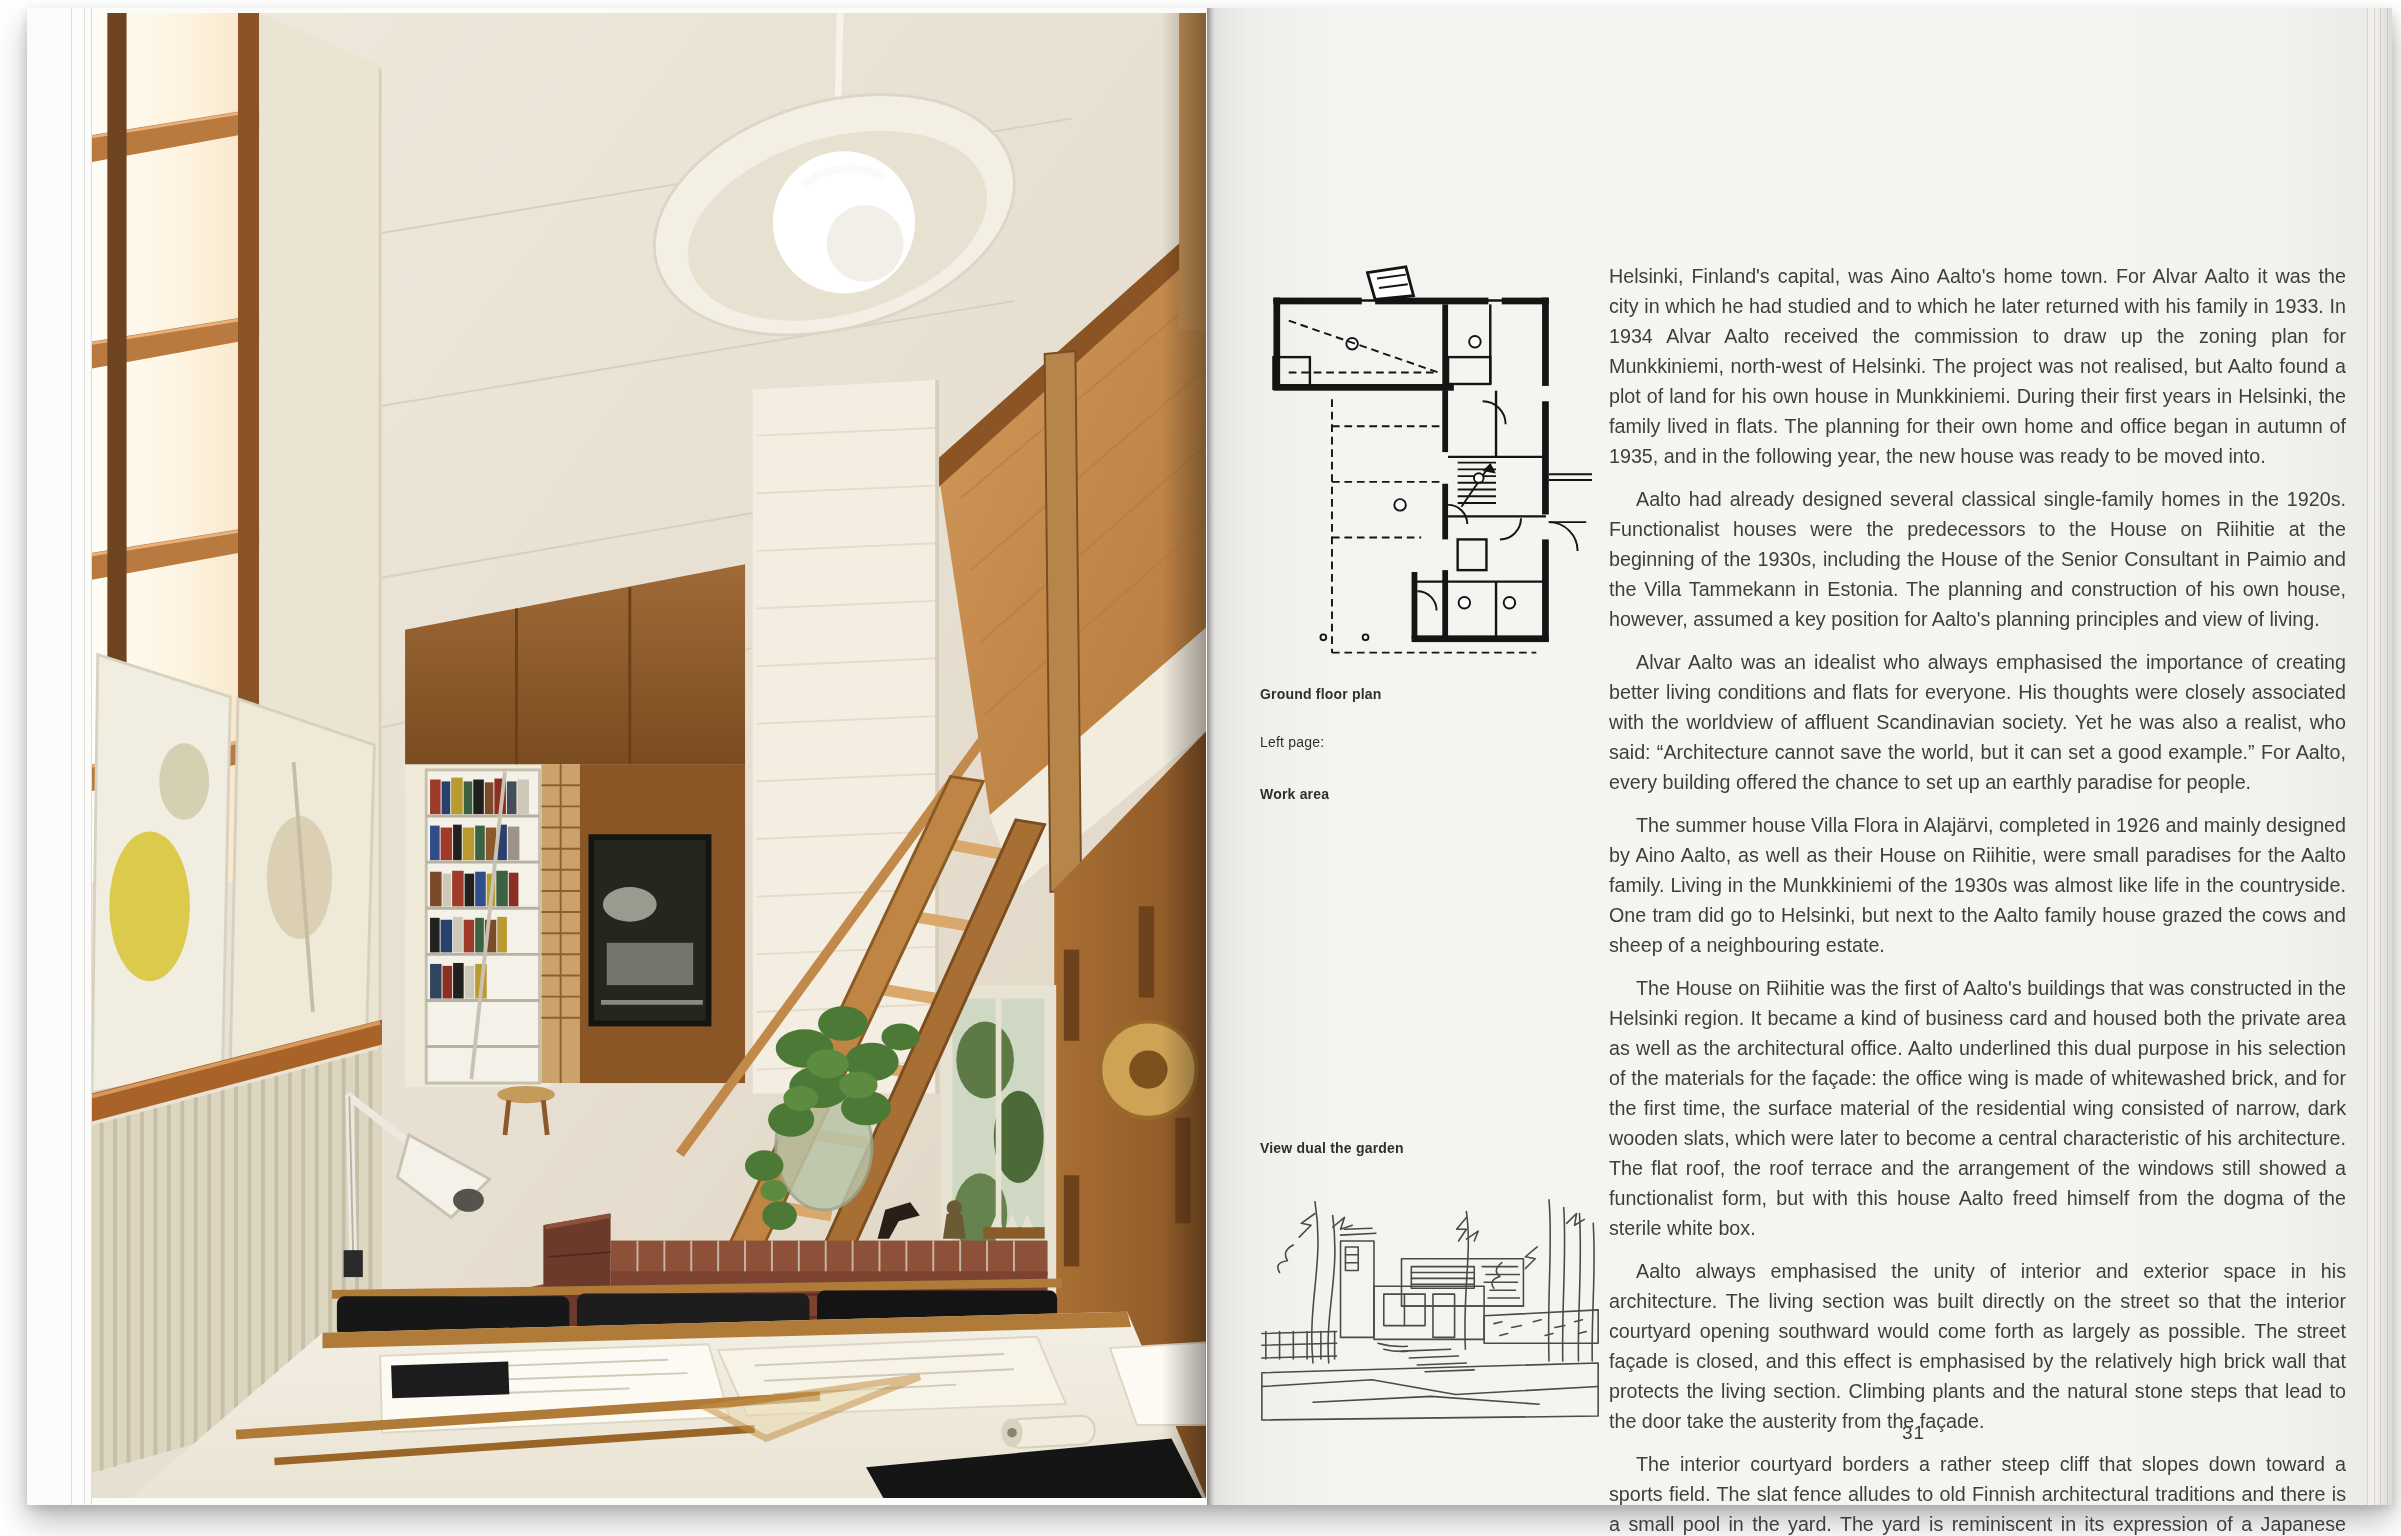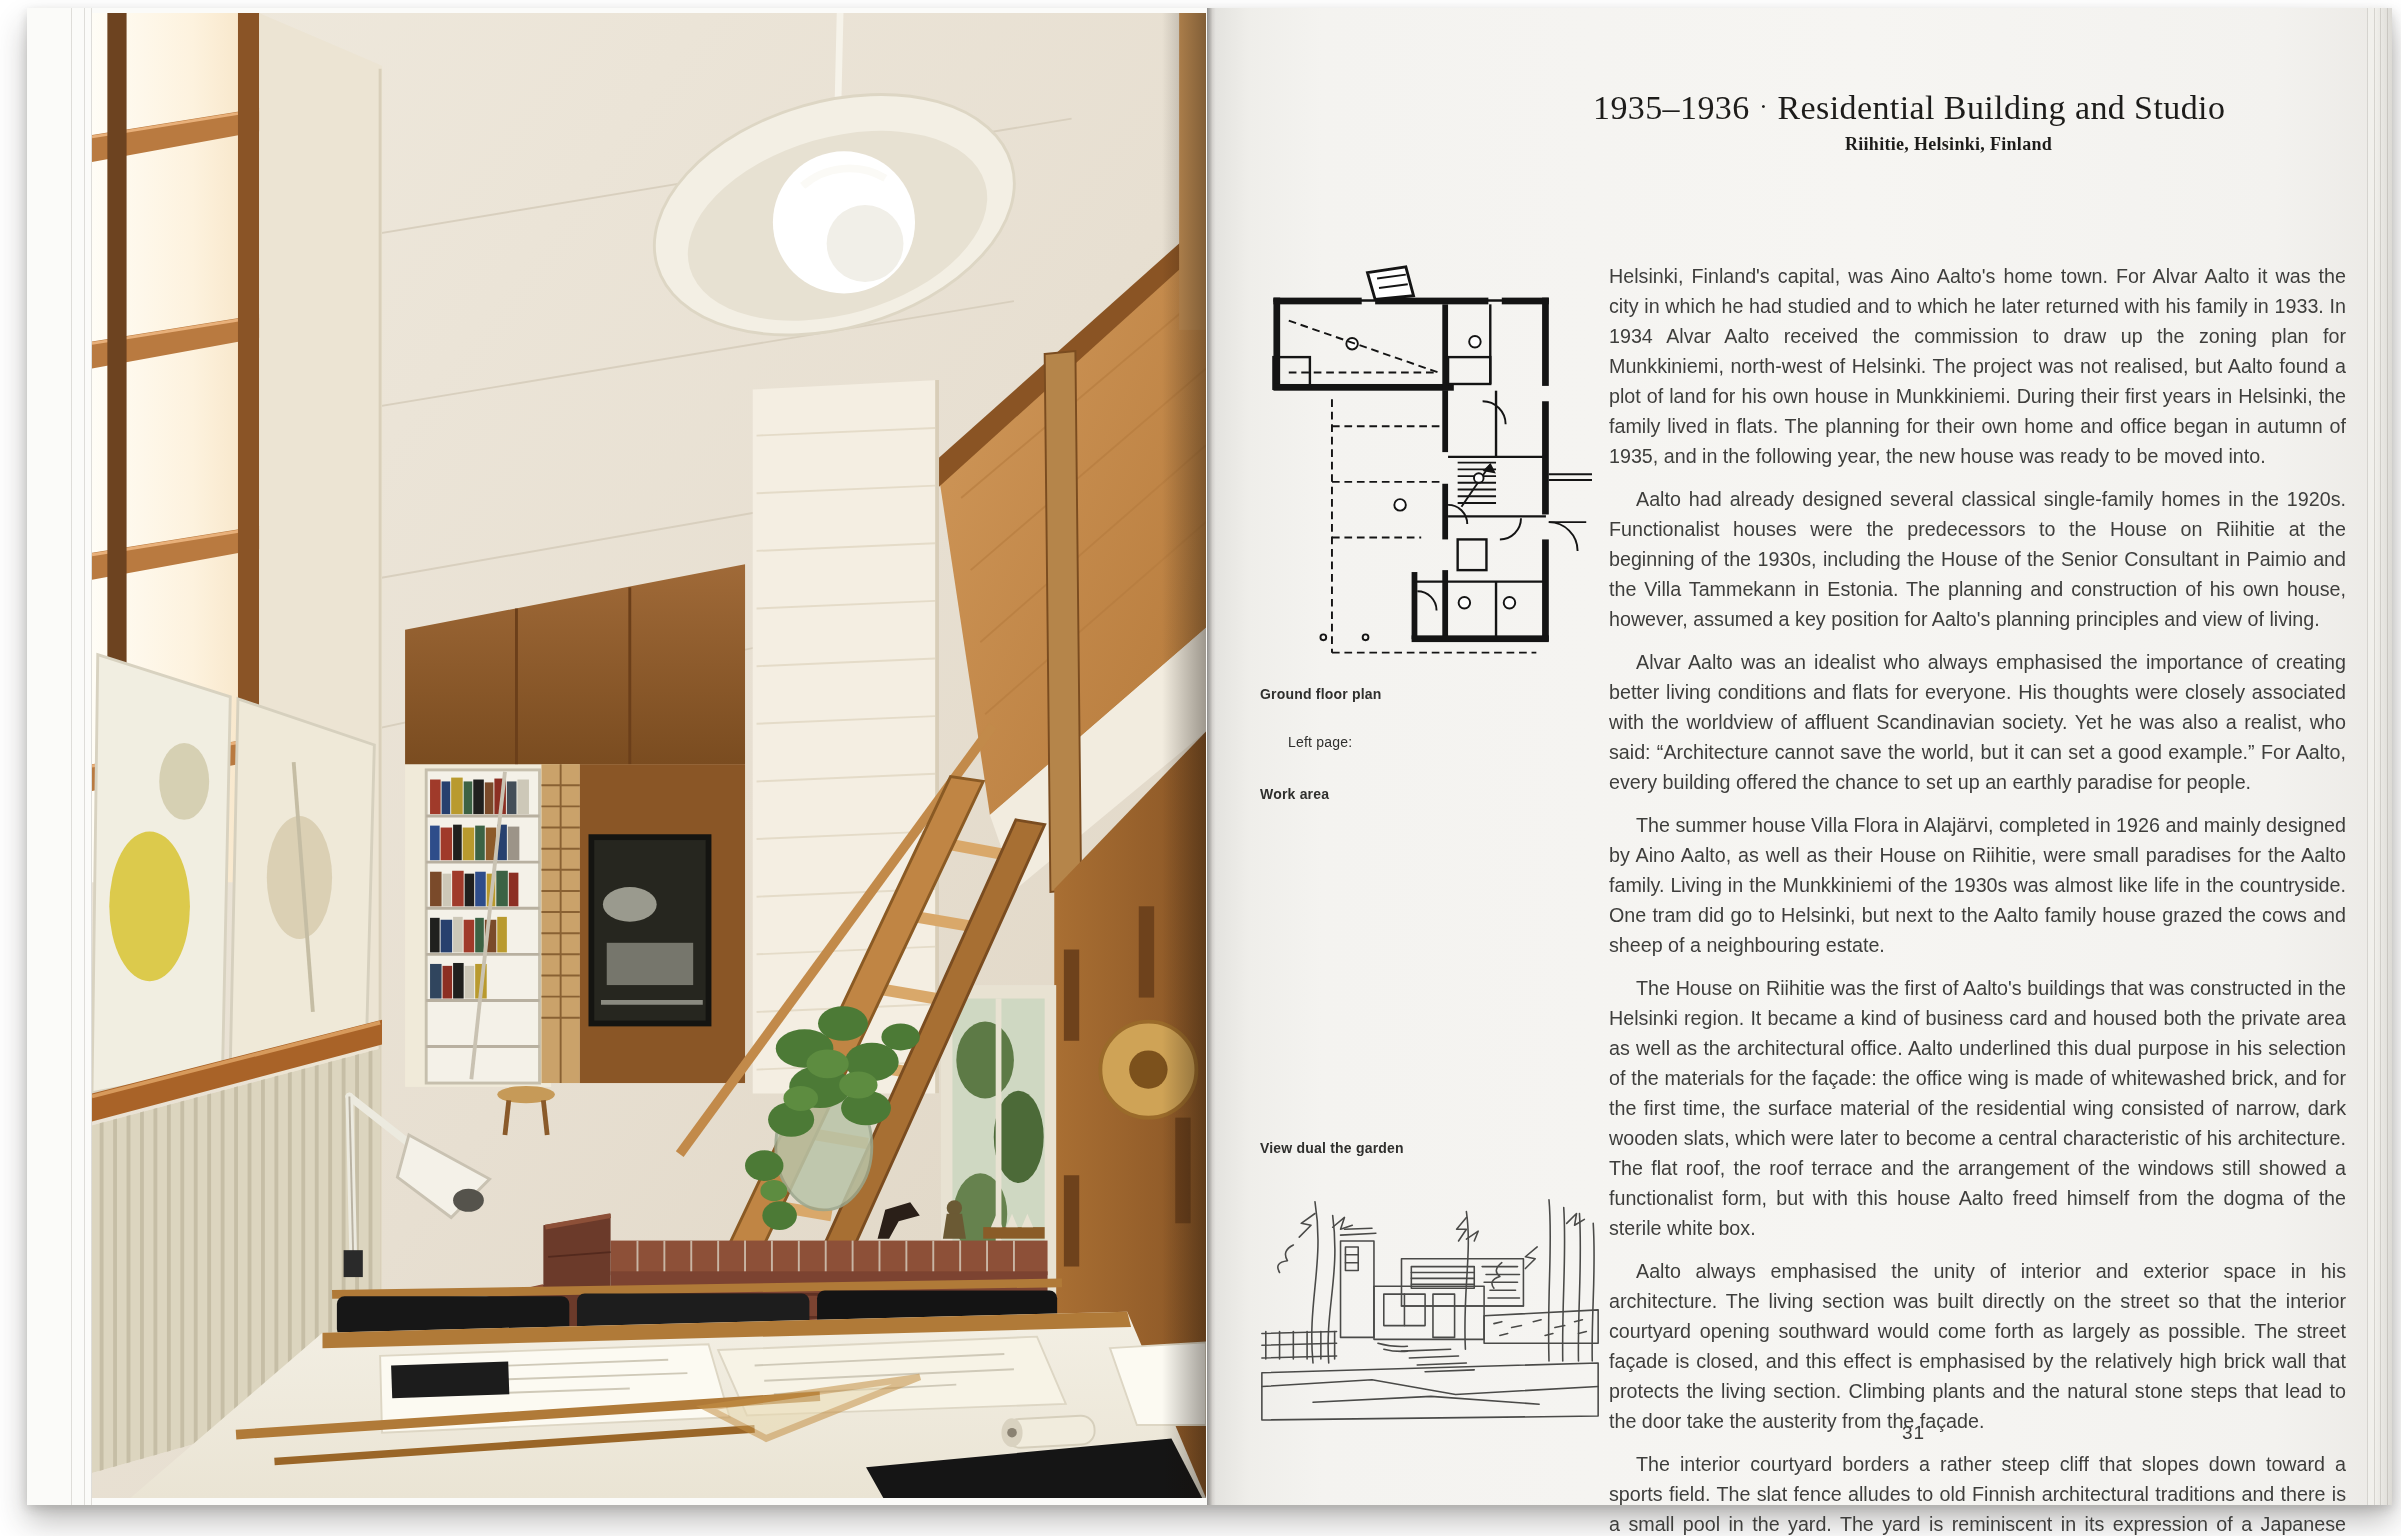--- a/index.html
+++ b/index.html
@@ -29,21 +29,21 @@
   .title-block{position:absolute;left:377px;top:81px;width:769px;color:#1d1c1a;}
   .title-line{font-family:"Liberation Serif",serif;font-size:34px;letter-spacing:0.4px;white-space:nowrap;}
   .title-sep{display:inline-block;margin:0 9.6px;transform:translateY(-3.8px);font-size:25px;}
   .subtitle{font-family:"Liberation Serif",serif;font-weight:bold;font-size:18px;text-align:center;
         width:711px;margin-top:7.7px;letter-spacing:0.3px;}
   .body-col{position:absolute;left:380px;top:240px;width:763px;color:#3e3e3c;
         font-size:19.7px;line-height:30px;text-align:justify;}
   .body-col p{margin:13px;text-indent:27px;}
   .body-col p:first-child{text-indent:0;}
   .margin-caption{position:absolute;left:44px;font-size:14px;font-weight:bold;color:#2f2f2d;letter-spacing:0.2px;}
-  .margin-caption.light{font-weight:normal;margin-left:28px;}
+  .margin-caption.light{font-weight:normal;}
   .floorplan{position:absolute;left:44px;top:257px;width:332px;height:402px;}
   .gardenview{position:absolute;left:38px;top:1176px;width:354px;height:242px;}
   .page-number{position:absolute;left:640px;top:1414px;width:115px;text-align:center;
         font-size:19px;color:#3e3e3c;letter-spacing:1px;}
 </style>
 </head>
 <body>
 
 <div class="stage">
   <div class="book">
@@ -465,26 +465,20 @@
         </g>
       </svg>
       <div class="photo-shade"></div>
       </div>
     </div>
 
     <div class="gutter"></div>
 
     <div class="page-right">
 
-      <div class="title-block">
-        <div class="title-line">
-          <span>1935–1936</span><span class="title-sep">·</span><span>Residential Building and Studio</span>
-        </div>
-        <div class="subtitle">Riihitie, Helsinki, Finland</div>
-      </div>
 
       <div class="floorplan">
         <svg viewBox="0 0 346 418">
           <g fill="#141414">
             <rect x="14" y="34" width="92" height="7"></rect>
               <rect x="120" y="34" width="118" height="7"></rect>
               <rect x="252" y="34" width="49" height="7"></rect>
             <rect x="14" y="34" width="7" height="96"></rect>
             <rect x="14" y="124" width="188" height="7"></rect>
             <rect x="294" y="34" width="7" height="92"></rect>

